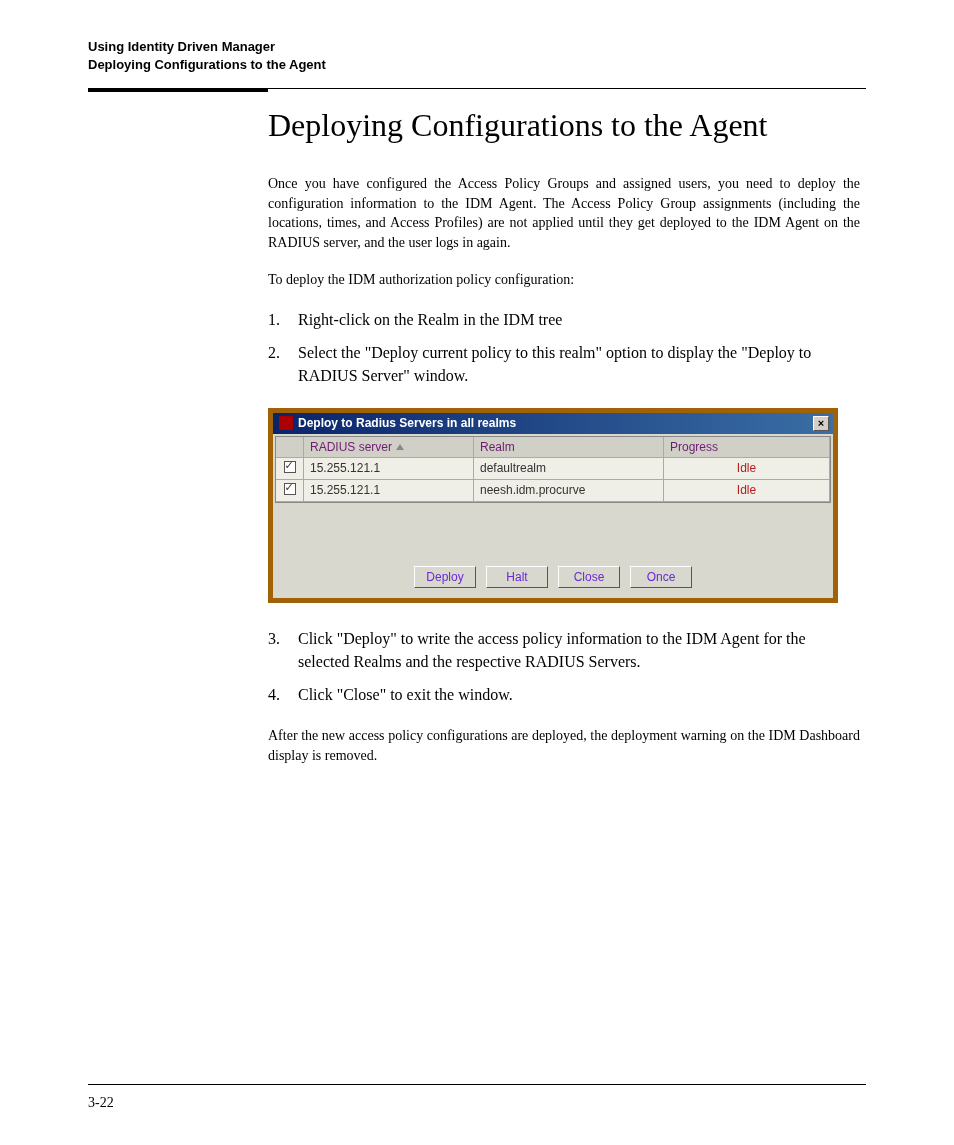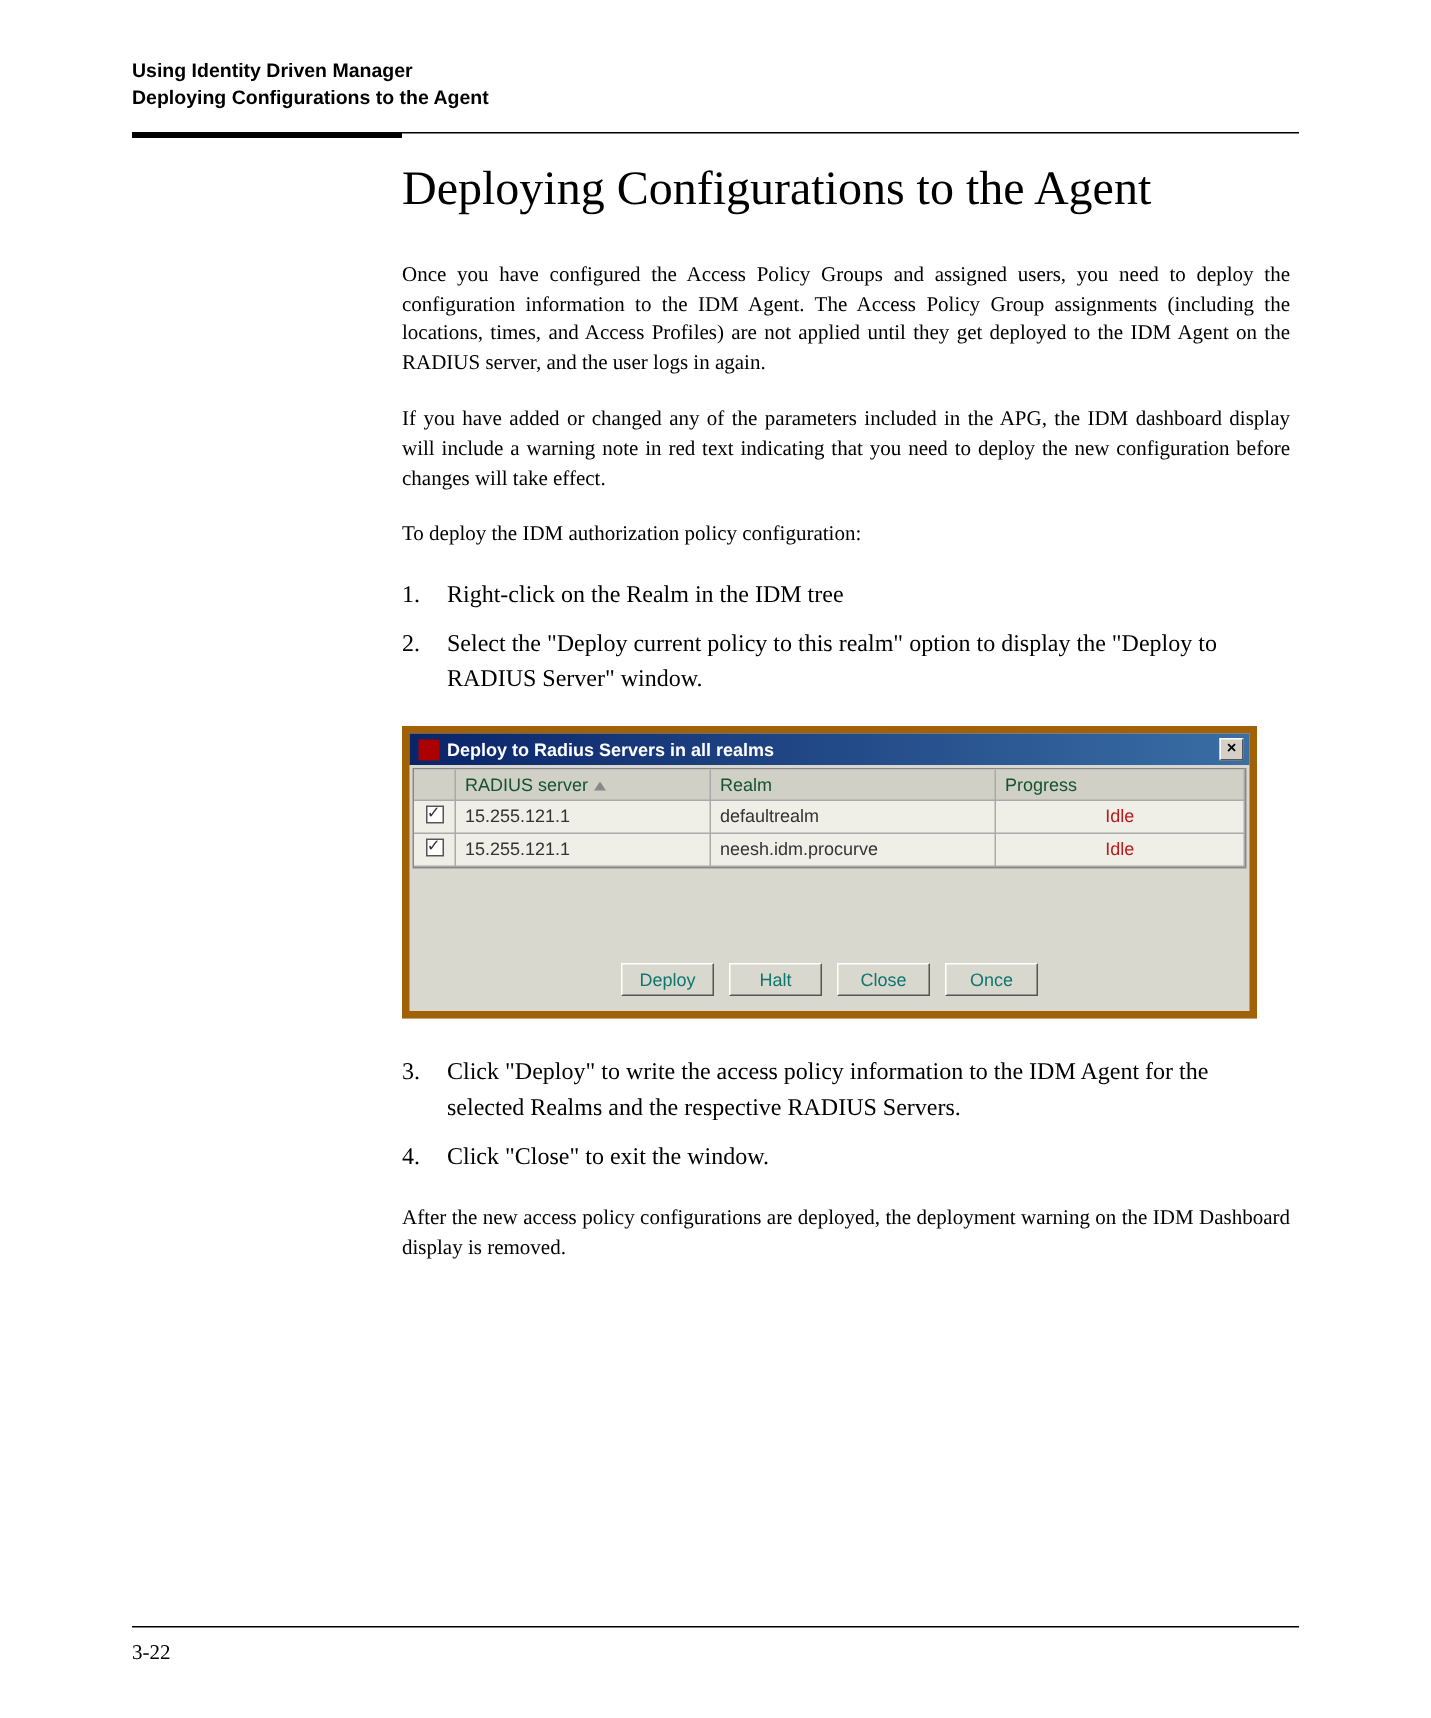--- a/index.html
+++ b/index.html
@@ -115,21 +115,21 @@
     color:#333;
   }
   .gridhead .cell, .gridrow .cell {
     border-right:1px solid #aaa;
     border-bottom:1px solid #aaa;
     padding:3px 6px;
     background:#d8d8cf;
     overflow:hidden;
     white-space:nowrap;
   }
-  .gridhead .cell { background:#d0d0c6; font-weight:normal; color:#14532d;}
+  .gridhead .cell { background:#d0d0c6; font-weight:normal; color:#701a75;}
   .gridrow .cell { background:#efefe8; }
   .col-chk { width:28px; text-align:center;}
   .col-srv { width:170px;}
   .col-realm { width:190px;}
   .col-prog { flex:1;}
   .progcell { text-align:center; color:#b91c1c; }
   .dialog-body-pad {
     height:55px;
   }
   .dialog-buttons {
@@ -139,21 +139,21 @@
     padding:6px 0 10px 0;
   }
   .dlg-btn {
     min-width:62px;
     font-size:12px;
     padding:3px 10px;
     background:#d8d8cf;
     border:1px solid #888;
     border-top-color:#fff; border-left-color:#fff;
     border-right-color:#555; border-bottom-color:#555;
-    color:#0f766e;
+    color:#6d28d9;
   }
   .chk {
     display:inline-block;width:12px;height:12px;border:1px solid #555;background:#fff;position:relative;
   }
   .chk::after{
     content:"✓"; position:absolute; top:-3px; left:0; font-size:11px; color:#333;
   }
   .bottom-rule {
     position:absolute;
     left:88px; right:88px;
@@ -183,21 +183,20 @@
 
   <div class="rule-container">
     <div class="rule-thin"></div>
     <div class="rule-thick"></div>
   </div>
 
   <div class="content">
     <h1>Deploying Configurations to the Agent</h1>
 
     <p class="para">Once you have configured the Access Policy Groups and assigned users, you need to deploy the configuration information to the IDM Agent. The Access Policy Group assignments (including the locations, times, and Access Profiles) are not applied until they get deployed to the IDM Agent on the RADIUS server, and the user logs in again.</p>
-    <p class="para">If you have added or changed any of the parameters included in the APG, the IDM dashboard display will include a warning note in red text indicating that you need to deploy the new configuration before changes will take effect.</p>
     <p class="para">To deploy the IDM authorization policy configuration:</p>
 
     <div class="steps">
       <div class="step">
         <div class="num">1.</div>
         <div class="txt">Right-click on the Realm in the IDM tree</div>
       </div>
       <div class="step">
         <div class="num">2.</div>
         <div class="txt">Select the "Deploy current policy to this realm" option to display the "Deploy to RADIUS Server" window.</div>

